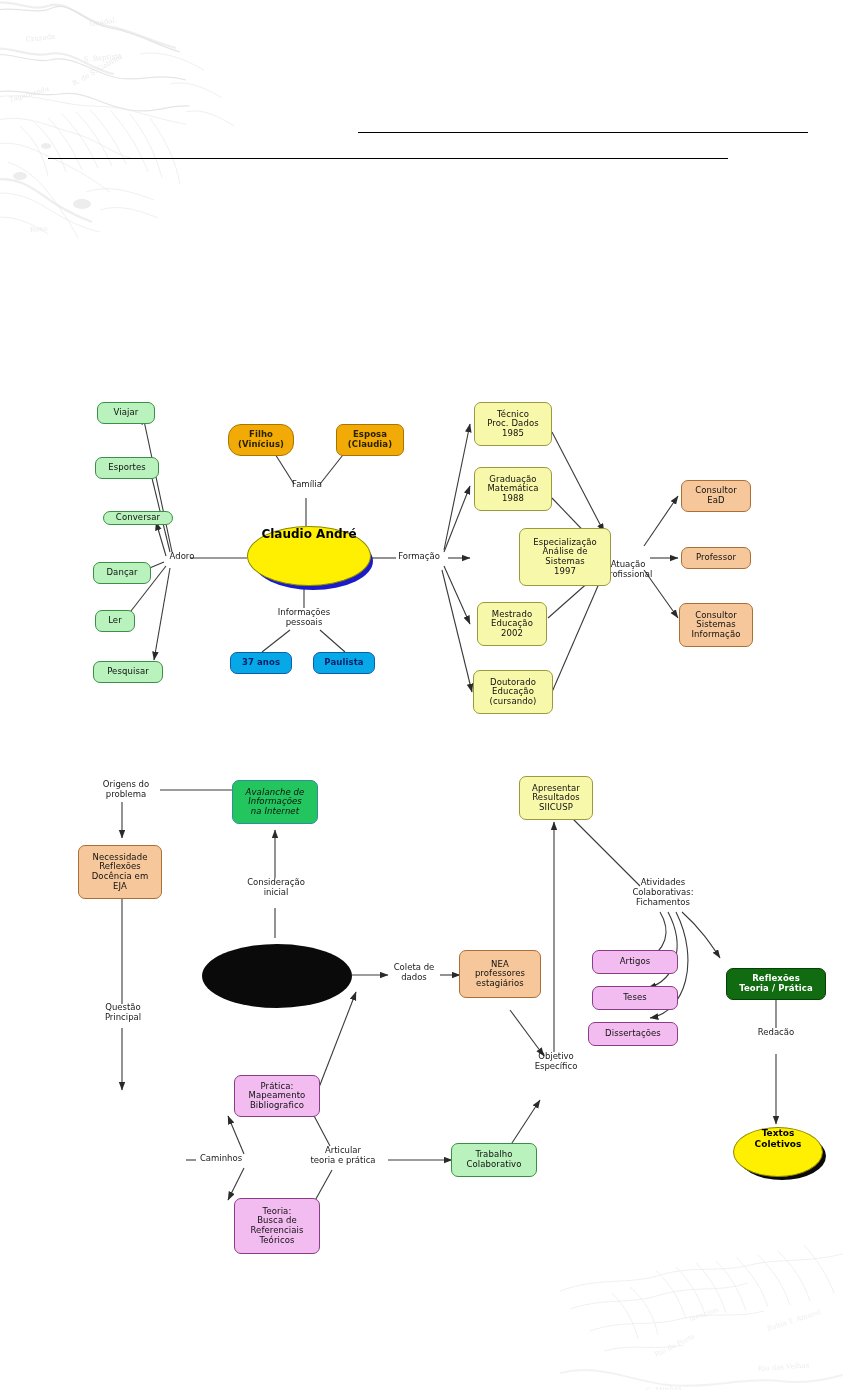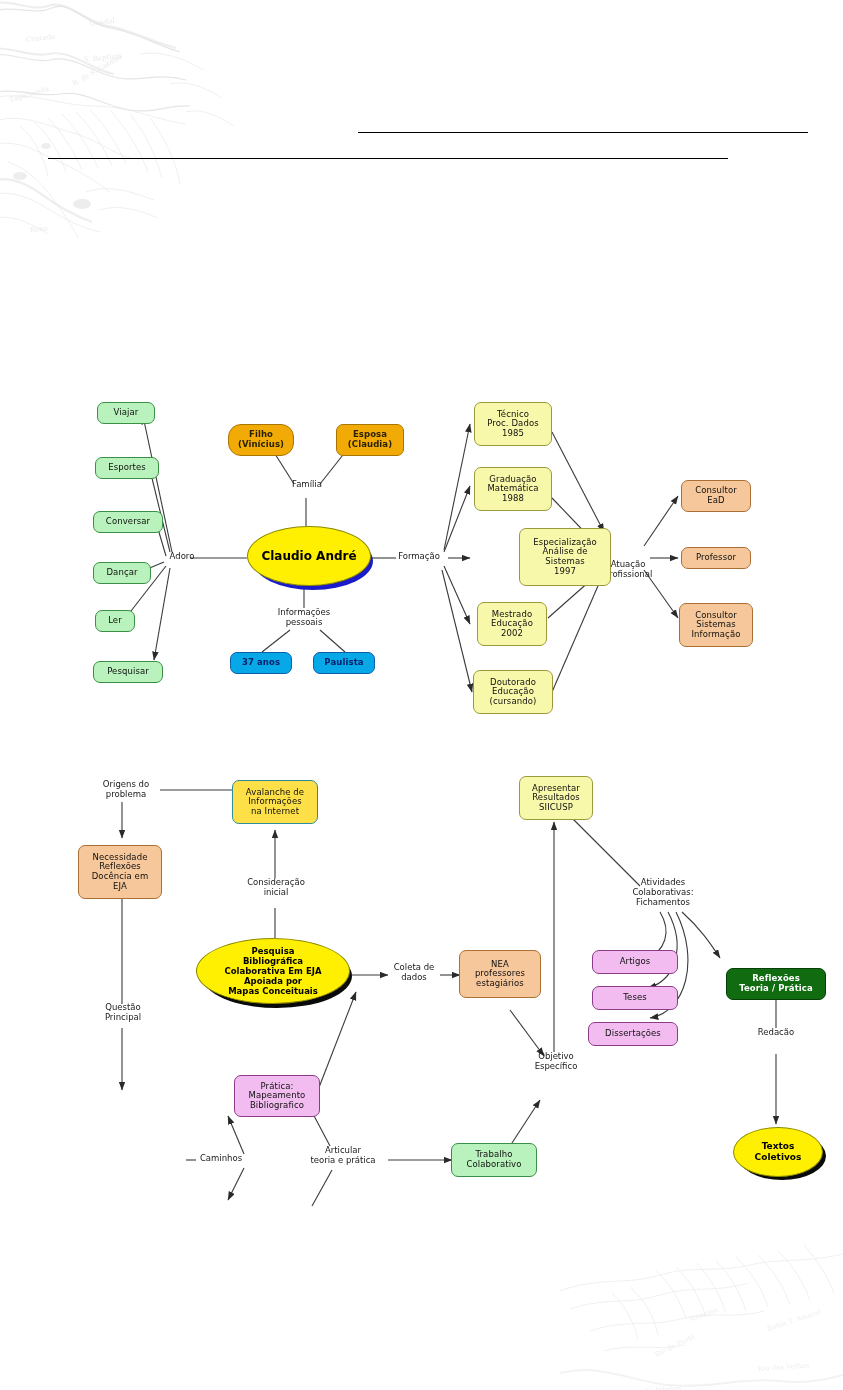--- a/index.html
+++ b/index.html
@@ -27,26 +27,26 @@
         display:flex;align-items:center;justify-content:center;
         text-align:center;line-height:1.12;
         border-radius:7px;border:1px solid #666;
         font-size:8.5px;color:#101010;letter-spacing:.1px;
         padding:2px 3px;}
   .green{background:#b9f2bd;border-color:#3a8f46;}
   .gold{background:#f2ab06;border-color:#a87600;color:#2a2200;font-weight:bold;}
   .blue{background:#07a8e8;border-color:#0d5fa8;color:#06216b;font-weight:bold;}
   .paleyellow{background:#f8f8aa;border-color:#9a9a3c;}
   .peach{background:#f6c79a;border-color:#ab6f36;}
-  .cyan{background:#fde047;border-color:#2f8e9c;}
+  .cyan{background:#22c55e;border-color:#2f8e9c;font-style:italic;}
   .pink{background:#f2bcf0;border-color:#8b3c88;}
   .darkgreen{background:#116b11;border-color:#063f06;color:#ffffff;font-weight:bold;}
 
   
-  .ellipse{position:absolute;display:flex;align-items:center;justify-content:center;
+  .ellipse{position:absolute;display:flex;align-items:flex-start;justify-content:center;
            text-align:center;border-radius:50%;font-weight:bold;color:#000;
            line-height:1.18;}
   .ell-yellow{background:#ffef00;border:1px solid #8a8a00;}
   .shadow-blue{position:absolute;border-radius:50%;background:#1b1bc8;}
   .shadow-black{position:absolute;border-radius:50%;background:#0a0a0a;}
 
   
   .link-label{position:absolute;font-size:8.5px;color:#1a1a1a;
               text-align:center;line-height:1.15;white-space:pre-line;
               background:transparent;}
@@ -194,21 +194,21 @@
   <div class="ellipse ell-yellow" style="left:247px;top:146px;width:122px;height:58px;font-size:12px;">
     <span>Claudio André</span>
   </div>
 
   <div class="node green" style="left:97px;top:22px;width:58px;height:22px;">
       <span>Viajar</span>
     </div>
   <div class="node green" style="left:95px;top:77px;width:64px;height:22px;">
       <span>Esportes</span>
     </div>
-  <div class="node green" style="left:93px;top:131px;width:70px;height:22px;">
+  <div class="node green" style="left:103px;top:131px;width:70px;height:14px;">
       <span>Conversar</span>
     </div>
   <div class="node green" style="left:93px;top:182px;width:58px;height:22px;">
       <span>Dançar</span>
     </div>
   <div class="node green" style="left:95px;top:230px;width:40px;height:22px;">
       <span>Ler</span>
     </div>
   <div class="node green" style="left:93px;top:281px;width:70px;height:22px;">
       <span>Pesquisar</span>
@@ -319,38 +319,35 @@
   <div class="link-label" style="left:386px;top:203px;width:56px;">Coleta de
 dados</div>
   <div class="link-label" style="left:524px;top:292px;width:64px;">Objetivo
 Específico</div>
   <div class="link-label" style="left:620px;top:118px;width:86px;">Atividades
 Colaborativas:
 Fichamentos</div>
   <div class="link-label" style="left:748px;top:268px;width:56px;">Redacão</div>
 
   <div class="shadow-black" style="left:202px;top:184px;width:150px;height:64px;"></div>
-  <div class="ellipse ell-yellow" style="left:196px;top:178px;width:152px;height:64px;font-size:8.5px;white-space:pre-line;">
-    <span>Pesquisa
-Bibliográfica
-Colaborativa Em EJA
-Apoiada por
-Mapas Conceituais</span>
-  </div>
 
   <div class="node cyan" style="left:232px;top:20px;width:86px;height:44px;white-space:pre-line;"><span>Avalanche de
 Informações
 na Internet</span></div>
   <div class="node peach" style="left:78px;top:85px;width:84px;height:54px;white-space:pre-line;"><span>Necessidade
 Reflexões
 Docência em
 EJA</span></div>
   <div class="node pink" style="left:234px;top:315px;width:86px;height:42px;white-space:pre-line;"><span>Prática:
 Mapeamento
 Bibliografico</span></div>
+  <div class="node pink" style="left:234px;top:438px;width:86px;height:56px;white-space:pre-line;"><span>Teoria:
+Busca de
+Referenciais
+Teóricos</span></div>
   <div class="node green" style="left:451px;top:383px;width:86px;height:34px;white-space:pre-line;"><span>Trabalho
 Colaborativo</span></div>
   <div class="node peach" style="left:459px;top:190px;width:82px;height:48px;white-space:pre-line;"><span>NEA
 professores
 estagiários</span></div>
   <div class="node paleyellow" style="left:519px;top:16px;width:74px;height:44px;white-space:pre-line;"><span>Apresentar
 Resultados
 SIICUSP</span></div>
   <div class="node pink" style="left:592px;top:190px;width:86px;height:24px;">
       <span>Artigos</span>

